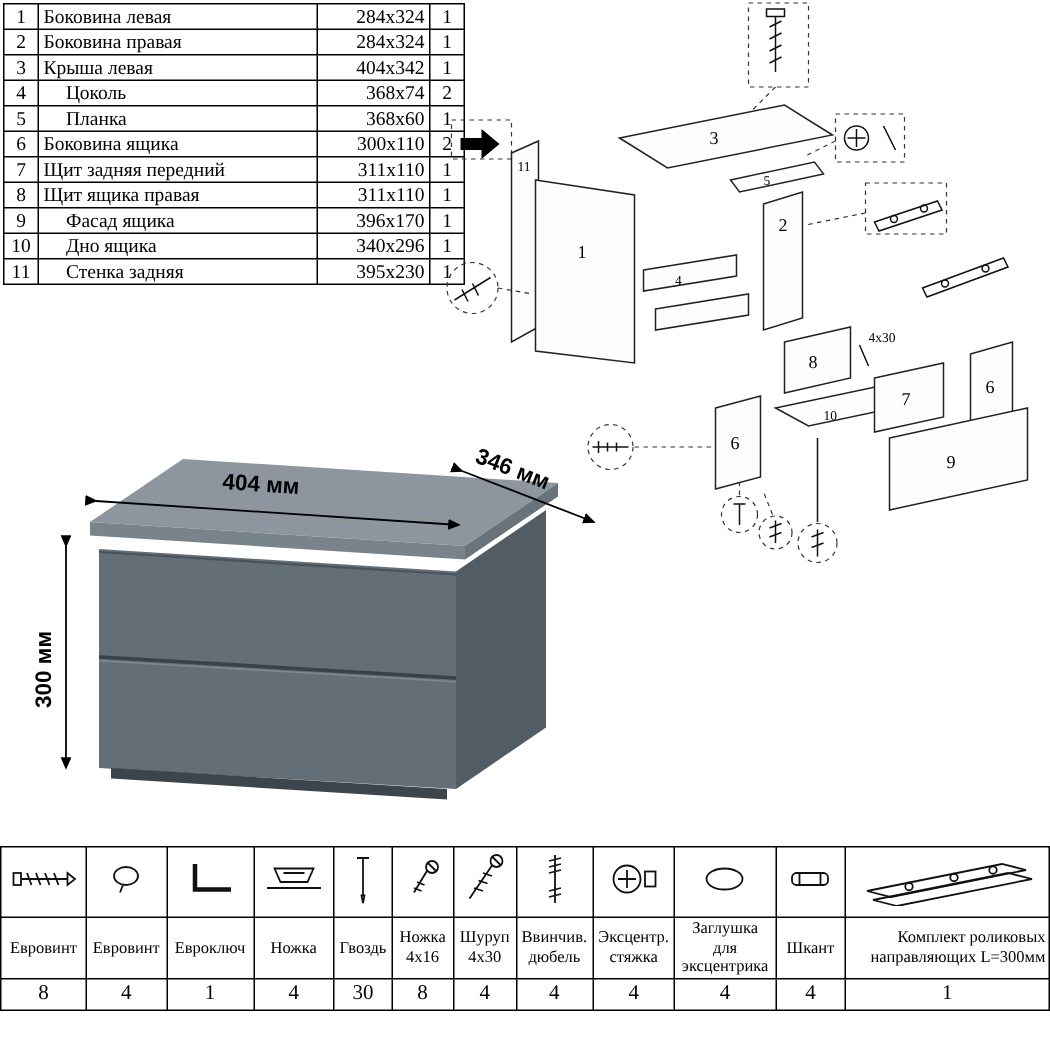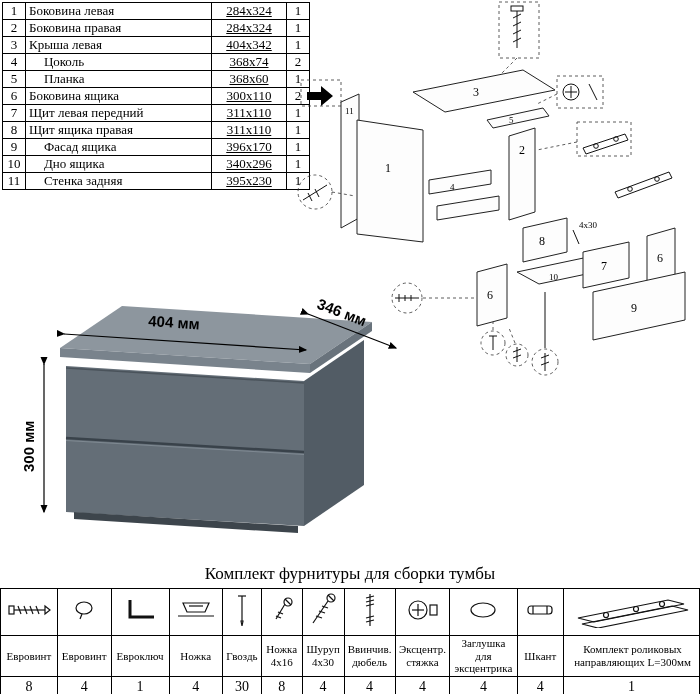--- a/index.html
+++ b/index.html
@@ -4,21 +4,21 @@
 <style>
   html,body{margin:0;padding:0;background:#fff;}
   body{font-family:"Liberation Serif", serif; color:#000;}
   .sheet{position:relative;width:700px;height:694px;background:#fff;overflow:hidden;}
 
   
   .parts{position:absolute;left:2px;top:2px;border-collapse:collapse;font-size:13px;}
   .parts td{border:1px solid #000;padding:0 3px;height:16px;line-height:16px;white-space:nowrap;}
   .parts .c-num{width:20px;text-align:center;padding:0 1px;}
   .parts .c-name{width:164px;}
-  .parts .c-size{width:68px;text-align:center;text-decoration:underline;}
+  .parts .c-size{width:68px;text-align:right;}
   .parts .c-qty{width:16px;text-align:center;}
   .parts .indent{padding-left:18px;margin-top:31px;}
 
   
   .exploded{position:absolute;left:295px;top:0;}
   .exploded .panel{fill:#fdfdfd;stroke:#222;stroke-width:1;}
   .exploded .hw{fill:none;stroke:#111;stroke-width:1;}
   .exploded .dash{fill:none;stroke:#333;stroke-width:0.8;stroke-dasharray:3 3;}
   .exploded text{font-family:"Liberation Serif",serif;font-size:12px;fill:#000;}
   .exploded .small{font-size:9px;}
@@ -29,21 +29,21 @@
   .cabinet .dline{stroke:#000;stroke-width:1.2;fill:none;}
 
   
   .hw-wrap{position:absolute;left:0;top:564px;width:700px;}
   .hw-title{text-align:center;font-size:17px;margin:0 0 4px 0;}
   .hw-table{margin:0 auto;border-collapse:collapse;}
   .hw-table td{border:1px solid #000;text-align:center;vertical-align:middle;padding:1px 2px;}
   .hw-table .icon-cell{height:44px;}
   .hw-table .label-cell{height:30px;font-size:11px;line-height:1.15;}
   .hw-table .qty-cell{height:18px;font-size:14px;}
-  .hw-table .left{text-align:center;padding-left:4px;}
+  .hw-table .left{text-align:right;padding-left:4px;}
   .hwicon{stroke:#111;fill:none;stroke-width:1.2;}
   .w58{width:58px}.w52{width:52px}.w54{width:54px}.w36{width:36px}
   .w40{width:40px}.w48{width:48px}.w66{width:66px}.w140{width:140px}
 </style>
 </head>
 <body>
 
 <div class="sheet">
 
   <table class="parts">
@@ -79,21 +79,21 @@
       <td class="c-qty">1</td>
     </tr>
     <tr>
       <td class="c-num">6</td>
       <td class="c-name">Боковина ящика</td>
       <td class="c-size">300х110</td>
       <td class="c-qty">2</td>
     </tr>
     <tr>
       <td class="c-num">7</td>
-      <td class="c-name">Щит левая передний</td>
+      <td class="c-name">Щит задняя передний</td>
       <td class="c-size">311х110</td>
       <td class="c-qty">1</td>
     </tr>
     <tr>
       <td class="c-num">8</td>
       <td class="c-name">Щит ящика правая</td>
       <td class="c-size">311х110</td>
       <td class="c-qty">1</td>
     </tr>
     <tr>
@@ -252,21 +252,20 @@
     <text class="dim" x="140" y="50" transform="rotate(3.8 140 50)">404 мм</text>
 
     <line class="dline" x1="300" y1="38" x2="388" y2="72" marker-start="url(#ah)" marker-end="url(#ah)"></line>
     <text class="dim" x="308" y="32" transform="rotate(21 308 32)">346 мм</text>
 
     <line class="dline" x1="36" y1="88" x2="36" y2="236" marker-start="url(#ah)" marker-end="url(#ah)"></line>
     <text class="dim" x="-196" y="26" transform="rotate(-90)">300 мм</text>
   </svg>
 
   <div class="hw-wrap">
-    <div class="hw-title">Комплект фурнитуры для сборки тумбы</div>
     <table class="hw-table">
       <tbody>
           <tr>
         <td class="icon-cell w58">
           <svg class="hwicon" width="44" height="20" viewBox="0 0 44 20">
             <rect x="2" y="6" width="5" height="8"></rect>
                 <line x1="7" y1="10" x2="38" y2="10"></line>
             <line x1="11" y1="6" x2="14" y2="14"></line>
                 <line x1="17" y1="6" x2="20" y2="14"></line>
             <line x1="23" y1="6" x2="26" y2="14"></line>

